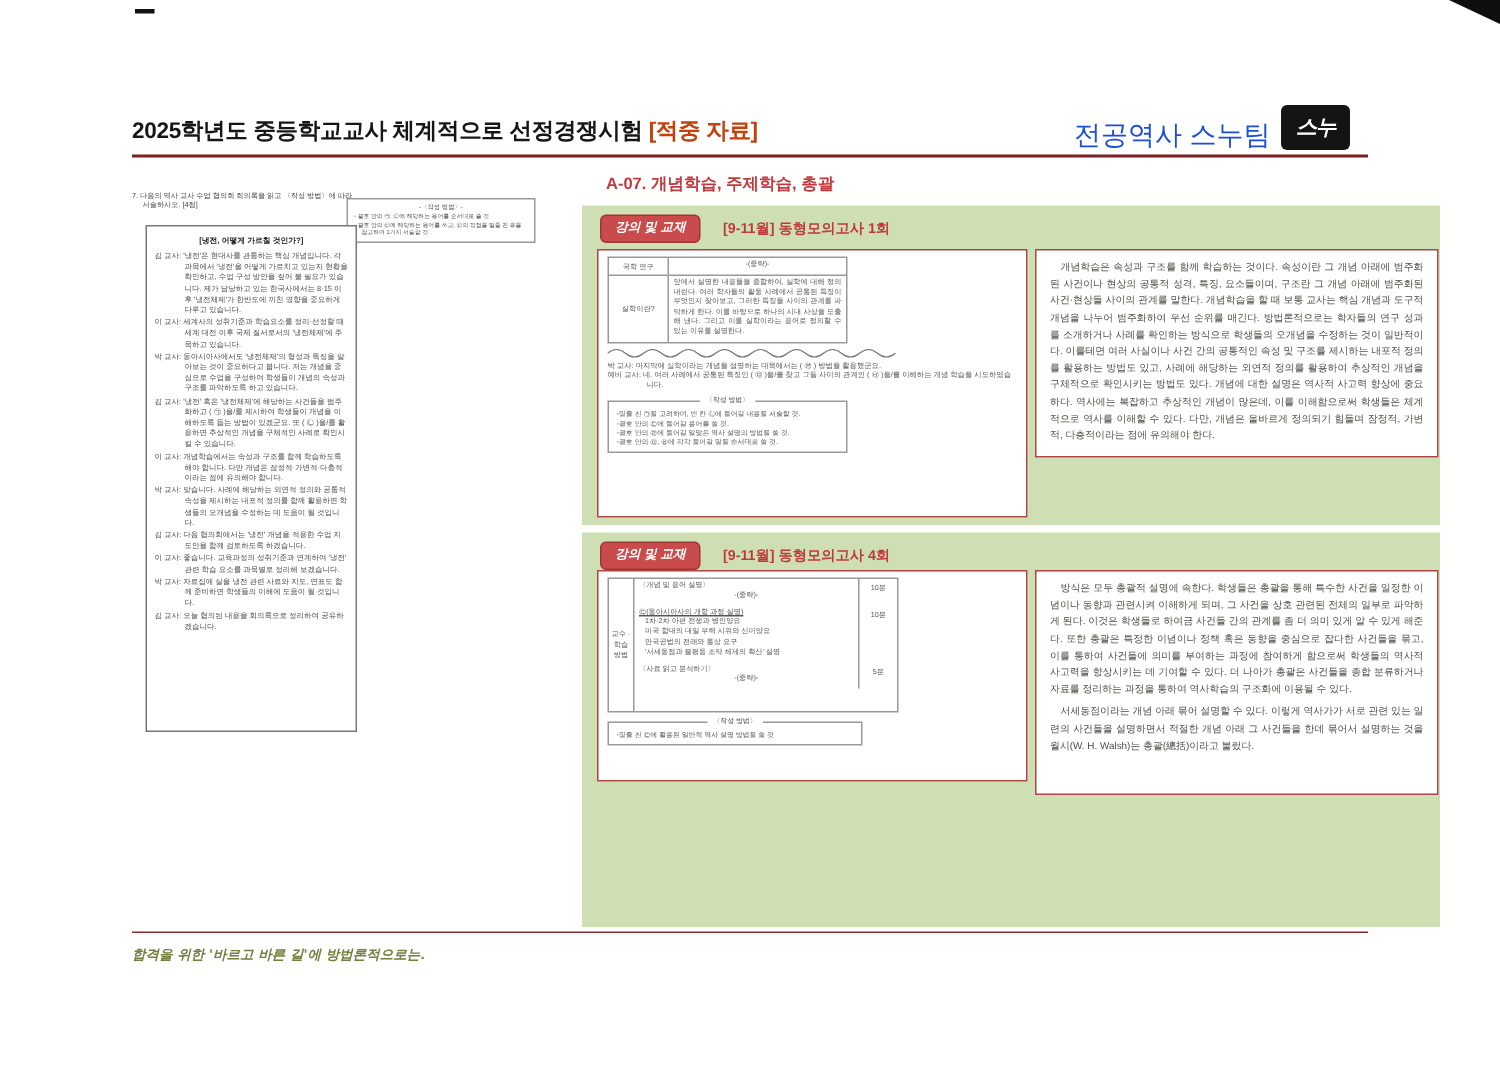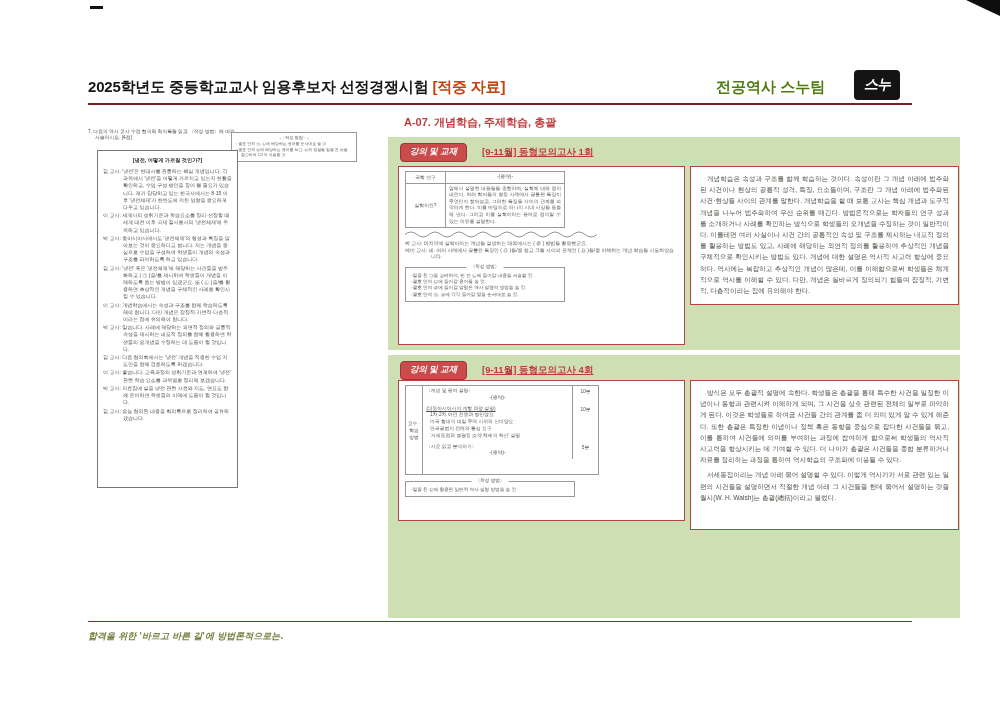--- a/index.html
+++ b/index.html
@@ -7,21 +7,21 @@
         font-family:"Liberation Sans",sans-serif;color:#333;overflow:hidden;}
   .abs{position:absolute;}
 
   
   .corner-mark{left:90px;top:6px;width:13px;height:3px;background:#111;}
   .corner-fold{right:0;top:0;width:0;height:0;border-top:16px solid #0e0e0e;border-left:34px solid transparent;}
 
   
   .doc-title{left:88px;top:78px;font-size:15px;font-weight:bold;color:#161616;letter-spacing:-0.2px;white-space:nowrap;}
   .doc-title .hl{color:#c2410c;}
-  .team-name{left:716px;top:78px;font-size:15px;font-weight:bold;color:#4d7c0f;white-space:nowrap;}
+  .team-name{left:716px;top:78px;font-size:18px;font-weight:normal;color:#1d4ed8;white-space:nowrap;}
   .team-logo{left:854px;top:70px;width:46px;height:30px;background:#141414;border-radius:4px;
              color:#fff;font-weight:bold;font-style:italic;font-size:14px;letter-spacing:-1px;
              display:flex;align-items:center;justify-content:center;}
   .header-rule{left:88px;top:103px;width:824px;height:2px;background:#7d1f23;}
 
   
   .q-prompt{left:88px;top:129px;width:140px;font-size:4.8px;line-height:6.4px;color:#444;
             padding-left:7px;text-indent:-7px;}
   .q-method{left:231px;top:132px;width:126px;border:1px solid #999;padding:2px 4px 3px;
             font-size:3.9px;line-height:5.4px;color:#555;box-sizing:border-box;background:#fff;}
@@ -34,21 +34,21 @@
 
   
   .section-title{left:404px;top:115px;font-size:11px;font-weight:bold;color:#c13a3e;}
   .panel{background:#cee0b3;}
   .panel1{left:388px;top:137px;width:572px;height:213px;}
   .panel2{left:388px;top:355px;width:572px;height:263px;}
   .badge{padding:2px 9px 3px;background:#c94b4b;border:1px solid #a03434;border-radius:4px;
          color:#fff;font-weight:bold;font-size:8.5px;white-space:nowrap;font-style:italic;}
   .badge1{left:400px;top:143px;}
   .badge2{left:400px;top:361px;}
-  .panel-heading{font-size:9.5px;font-weight:bold;color:#bf3a3d;white-space:nowrap;text-decoration:underline;}
+  .panel-heading{font-size:9.5px;font-weight:bold;color:#bf3a3d;white-space:nowrap;}
   .heading1{left:482px;top:146px;}
   .heading2{left:482px;top:364px;}
 
   .whitebox{background:#fff;border:1.4px solid #b04343;box-sizing:border-box;}
   .boxA{left:398px;top:166px;width:287px;height:179px;padding:4px 6px;}
   .boxB{left:690px;top:166px;width:269px;height:139px;padding:6px 9px;border-width:1.7px;overflow:hidden;}
   .boxC{left:398px;top:380px;width:287px;height:141px;padding:4px 6px;}
   .boxD{left:690px;top:380px;width:269px;height:150px;padding:6px 9px;border-width:1.7px;overflow:hidden;}
 
   .ref-text{font-size:6.6px;line-height:11.2px;text-align:justify;color:#4c4c46;}
@@ -93,21 +93,21 @@
 </style>
 </head>
 <body>
 
 <div class="page">
 
   <div class="abs corner-mark"></div>
   <div class="abs corner-fold"></div>
 
   <div class="abs doc-title">
-    <span>2025학년도 중등학교교사 임용후보자 선정경쟁시험</span>
+    <span>2025학년도 중등학교교사 체계적으로 선정경쟁시험</span>
     <span class="hl">[적중 자료]</span>
   </div>
   <div class="abs team-name">전공역사 스누팀</div>
   <div class="abs team-logo">스누</div>
   <div class="abs header-rule"></div>
 
   <div class="abs q-prompt">7. 다음의 역사 교사 수업 협의회 회의록을 읽고 〈작성 방법〉에 따라 서술하시오. [4점]</div>
 
   <div class="abs q-method">
     <div class="m-title">-〈작성 방법〉-</div>

